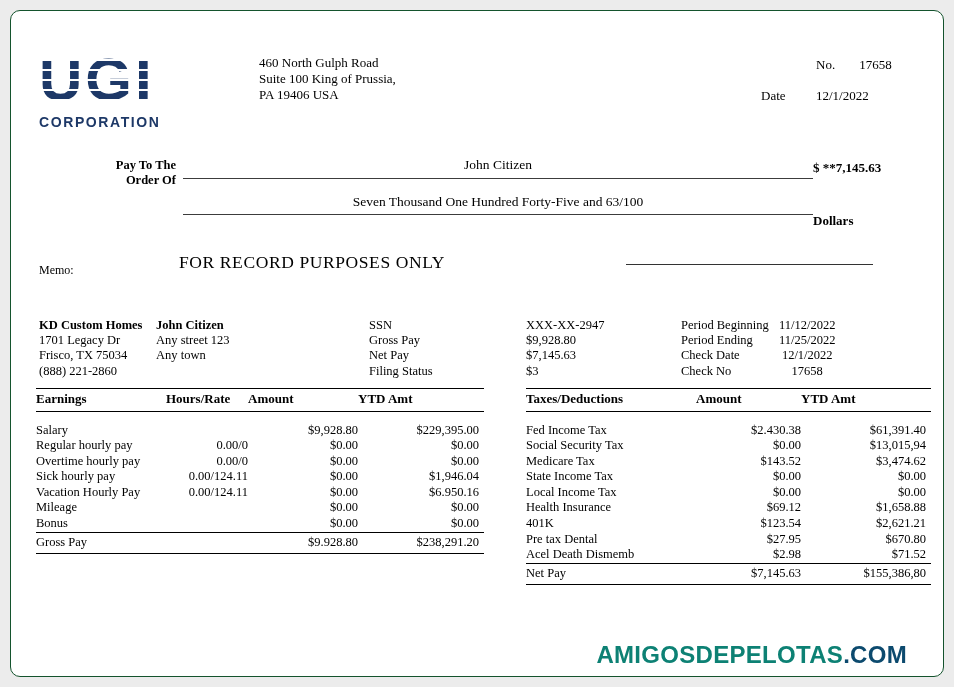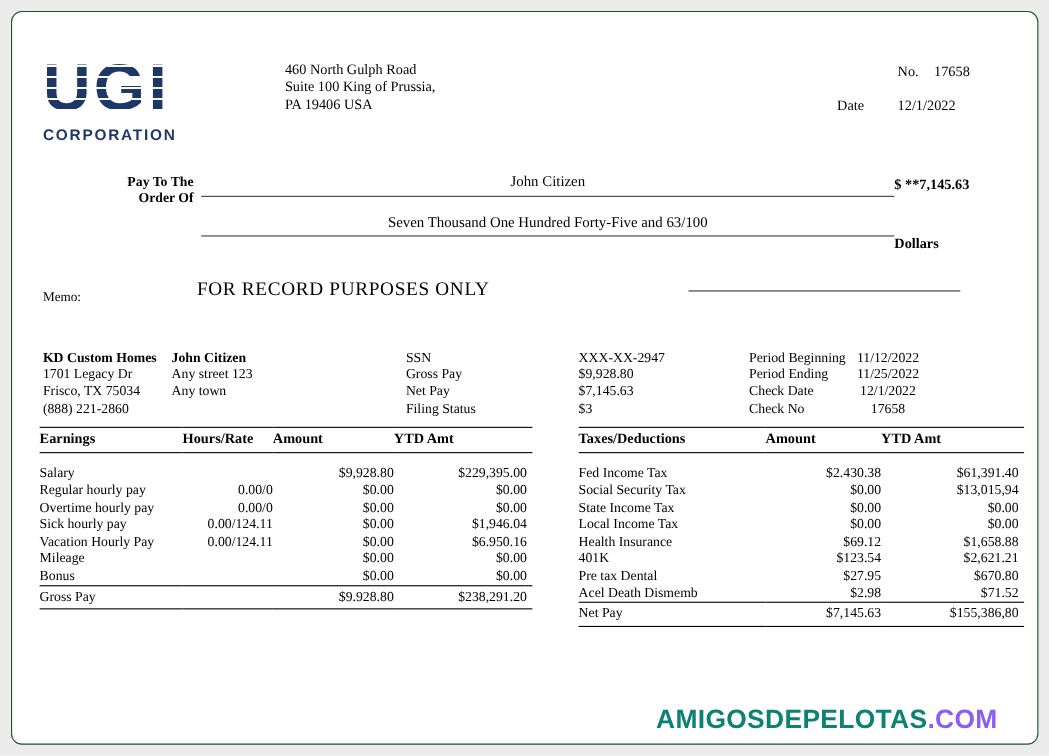--- a/index.html
+++ b/index.html
@@ -34,21 +34,21 @@
       -webkit-text-fill-color: transparent;
     }
   }
   .logo-sub {
     font-family: "Liberation Sans", sans-serif;
     font-weight: 700; font-size: 14px; letter-spacing: 1.6px;
     color: #1d3867; margin-top: 6px;
   }
 
   .addr { left: 248px; top: 44px; font-size: 13px; line-height: 16px; }
-  .check-no { left: 805px; top: 46px; font-size: 13px; display: flex; gap: 14px; }
+  .check-no { left: 805px; top: 46px; font-size: 13px; display: flex; gap: 24px; }
   .date-label { left: 750px; top: 77px; font-size: 13px; }
   .date-value { left: 805px; top: 77px; font-size: 13px; }
 
   
   .payto { left: 73px; top: 147px; width: 92px; text-align: right;
            font-weight: bold; font-size: 12.5px; line-height: 14.5px; }
   .payee-line { left: 172px; top: 146px; width: 630px; height: 22px;
                 border-bottom: 1px solid #3c3c3c; text-align: center; font-size: 13.5px; }
   .amount { left: 802px; top: 149px; font-weight: bold; font-size: 13px; }
   .words-line { left: 172px; top: 183px; width: 630px; height: 21px;
@@ -91,21 +91,21 @@
   }
 
   
   .watermark {
     right: 36px; top: 630px;
     font-family: "Liberation Sans", sans-serif;
     font-weight: 700; font-size: 24px; letter-spacing: 0.3px;
     white-space: nowrap;
   }
   .wm-main { color: #0d8174; }
-  .wm-suffix { color: #8b5cf6; }
+  .wm-suffix { color: #0c4a6e; }
 </style>
 </head>
 <body>
 
 <div class="canvas">
   <div class="page">
 
     <div class="logo">
       <div class="logo-ugi">UGI</div>
       <div class="logo-sub">CORPORATION</div>
@@ -278,20 +278,25 @@
               <td>Fed Income Tax</td>
               <td>$2.430.38</td>
               <td>$61,391.40</td>
             </tr>
             <tr>
               <td>Social Security Tax</td>
               <td>$0.00</td>
               <td>$13,015,94</td>
             </tr>
             <tr>
+              <td>Medicare Tax</td>
+              <td>$143.52</td>
+              <td>$3,474.62</td>
+            </tr>
+            <tr>
               <td>State Income Tax</td>
               <td>$0.00</td>
               <td>$0.00</td>
             </tr>
             <tr>
               <td>Local Income Tax</td>
               <td>$0.00</td>
               <td>$0.00</td>
             </tr>
             <tr>

